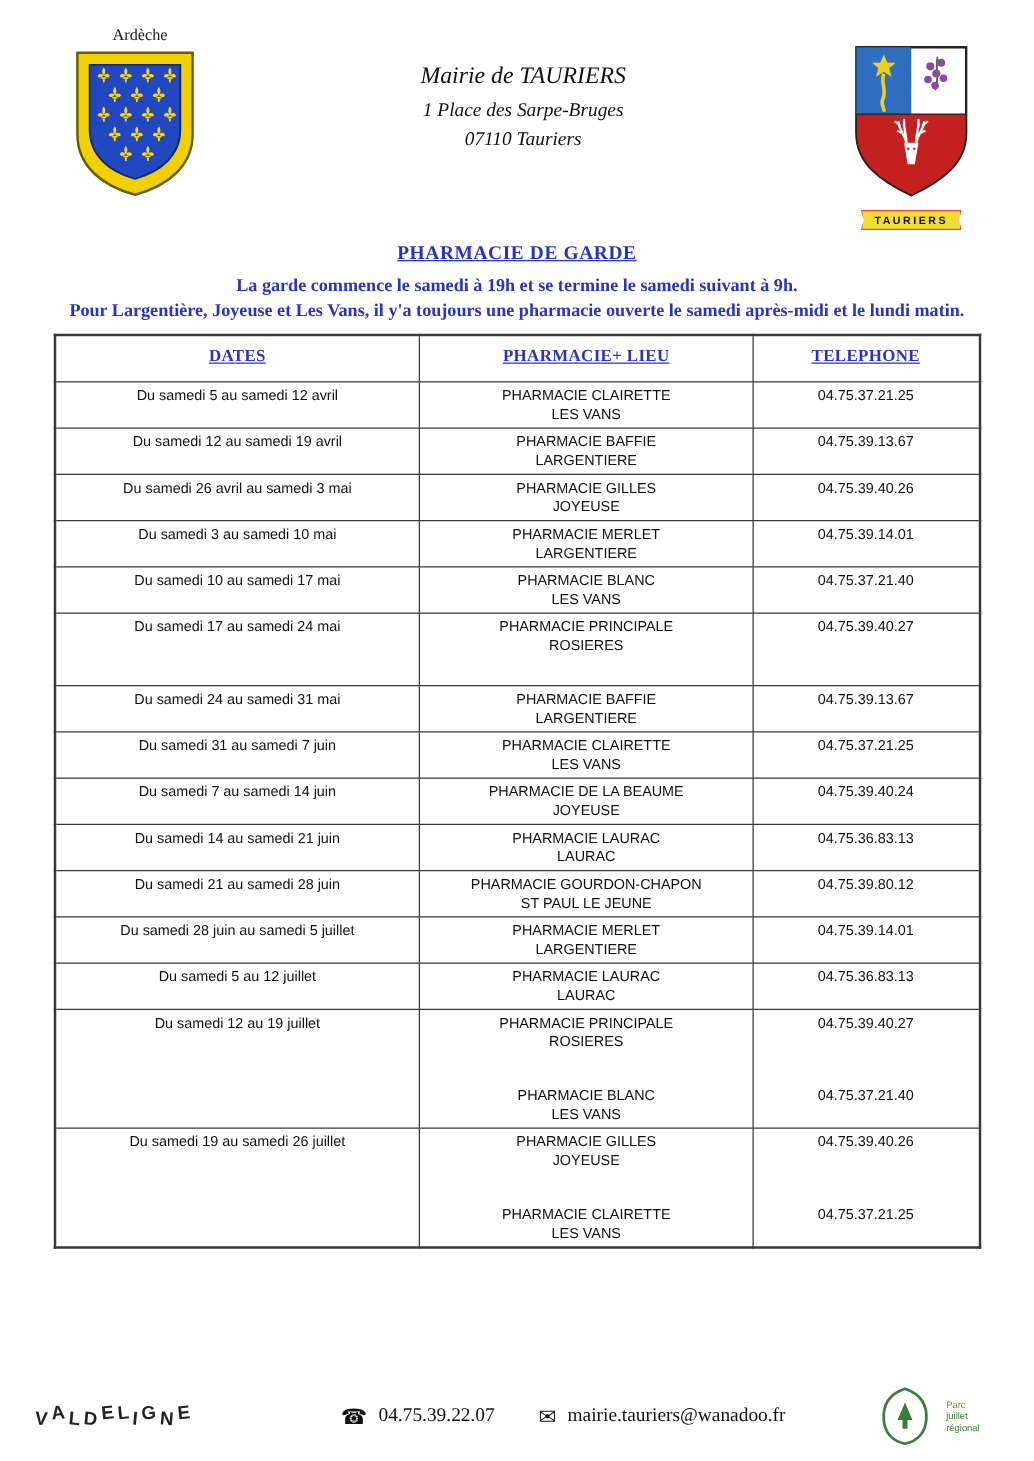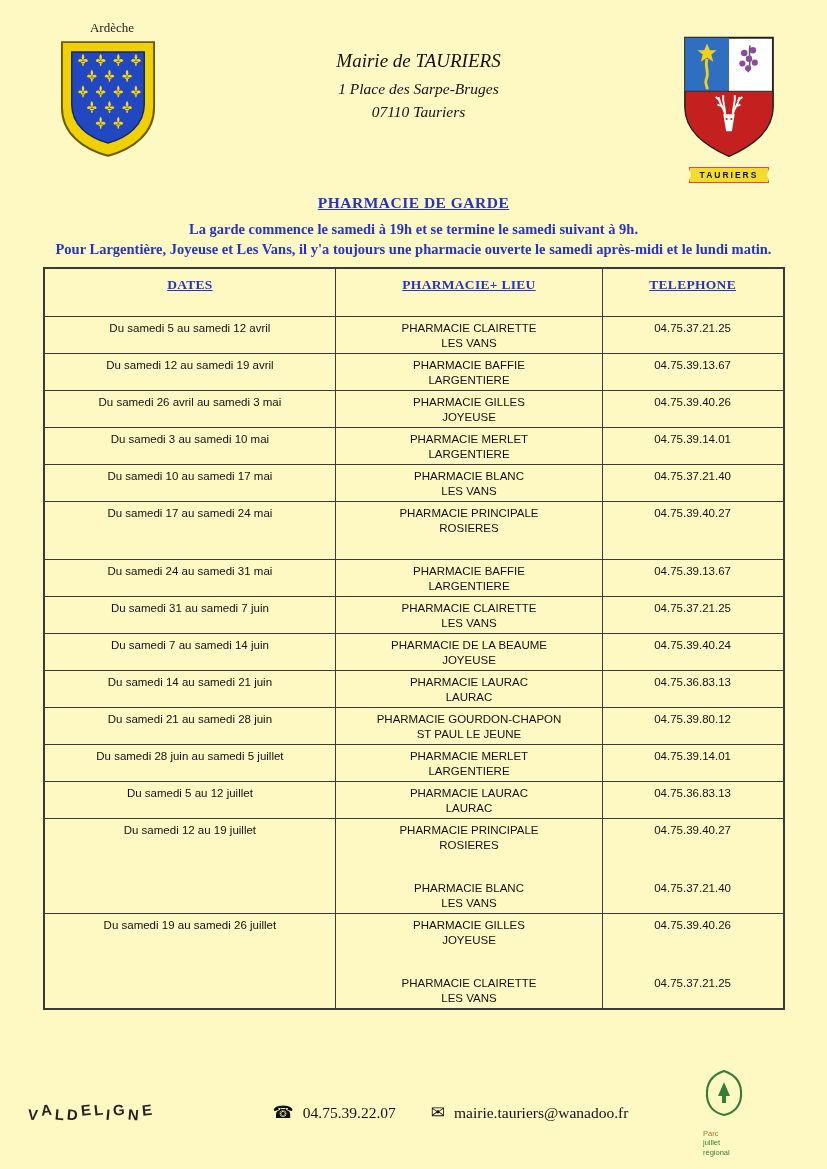--- a/index.html
+++ b/index.html
@@ -1,18 +1,18 @@
 <!DOCTYPE html>
 <html><head>
 <meta charset="utf-8">
 <style>
   html,body { margin:0; padding:0; background:#e8e8e8; }
   .page {
     position:relative; width:827px; height:1169px; margin:0 auto;
-    background:#fef9c3; overflow:hidden;
+    background:#ffffff; overflow:hidden;
     font-family:"Liberation Serif", serif; color:#111;
   }
 
   
   .letterhead { display:flex; justify-content:space-between; align-items:flex-start;
     padding:16px 42px 0 52px; height:188px; box-sizing:border-box; }
   .arms-left-wrap { width:112px; text-align:center; }
   .region-label { font-size:13px; margin:4px 0 3px 8px; color:#222; }
   .mairie-block { text-align:center; padding-top:34px; font-style:italic; }
   .mairie-title { font-size:19px; font-weight:normal; margin-bottom:5px; }
@@ -30,41 +30,41 @@
   .notice-title { font-size:15.5px; font-weight:bold; text-decoration:underline;
     letter-spacing:0.5px; margin:6px 0 8px; }
   .notice-line { font-size:14.5px; font-weight:bold; margin:1px auto;
     max-width:778px; line-height:1.32; }
 
   
   table.schedule { width:742px; margin:8px auto 0; border-collapse:collapse;
     border:2px solid #3a3a3a; table-layout:fixed; }
   .schedule th, .schedule td { border:1px solid #3a3a3a; }
   .schedule th { color:#2633c5; text-decoration:underline; font-size:13.5px;
-    font-weight:bold; padding:8px 2px 23px; text-align:center;
+    font-weight:bold; padding:8px 2px 12px; text-align:center;
     font-family:"Liberation Serif", serif; letter-spacing:0.3px; }
   .schedule td { font-family:"Liberation Sans", sans-serif; font-size:11.5px;
     font-weight:normal; text-align:center; vertical-align:top;
     padding:4px 2px 2px; line-height:15px; color:#111; }
   .pharm-block { height:30px; }
   .pharm-block.gap { margin-top:28px; }
   .phone-block { height:30px; }
   .phone-block.gap { margin-top:28px; }
   .schedule tbody tr:nth-child(6) { height:58px; }
 
   
   .page-footer { position:absolute; left:0; right:0; bottom:12px;
     display:flex; align-items:center; padding:0 28px; box-sizing:border-box; }
   .valdeligne { width:170px; font-family:"Liberation Sans", sans-serif;
     font-weight:bold; font-size:15px; letter-spacing:3px; color:#222; }
   .valdeligne span { display:inline-block; }
   .contact-line { flex:1; display:flex; justify-content:center; align-items:center;
     gap:9px; font-size:15.5px; color:#111; }
   .contact-icon { font-size:17px; }
-  .parc-logo { width:96px; display:flex; align-items:flex-start; gap:12px;flex-direction:column; }
+  .parc-logo { width:96px; display:flex; align-items:center; gap:12px; }
   .parc-text { font-family:"Liberation Sans", sans-serif; font-size:7.5px;
     line-height:1.25; color:#8a6d1d; text-align:left; }
   .parc-text div:first-child { color:#b8741e; }
   .parc-text div { color:#3a7d3a; }
 </style>
 </head>
 <body>
 
 <div class="page">
 

